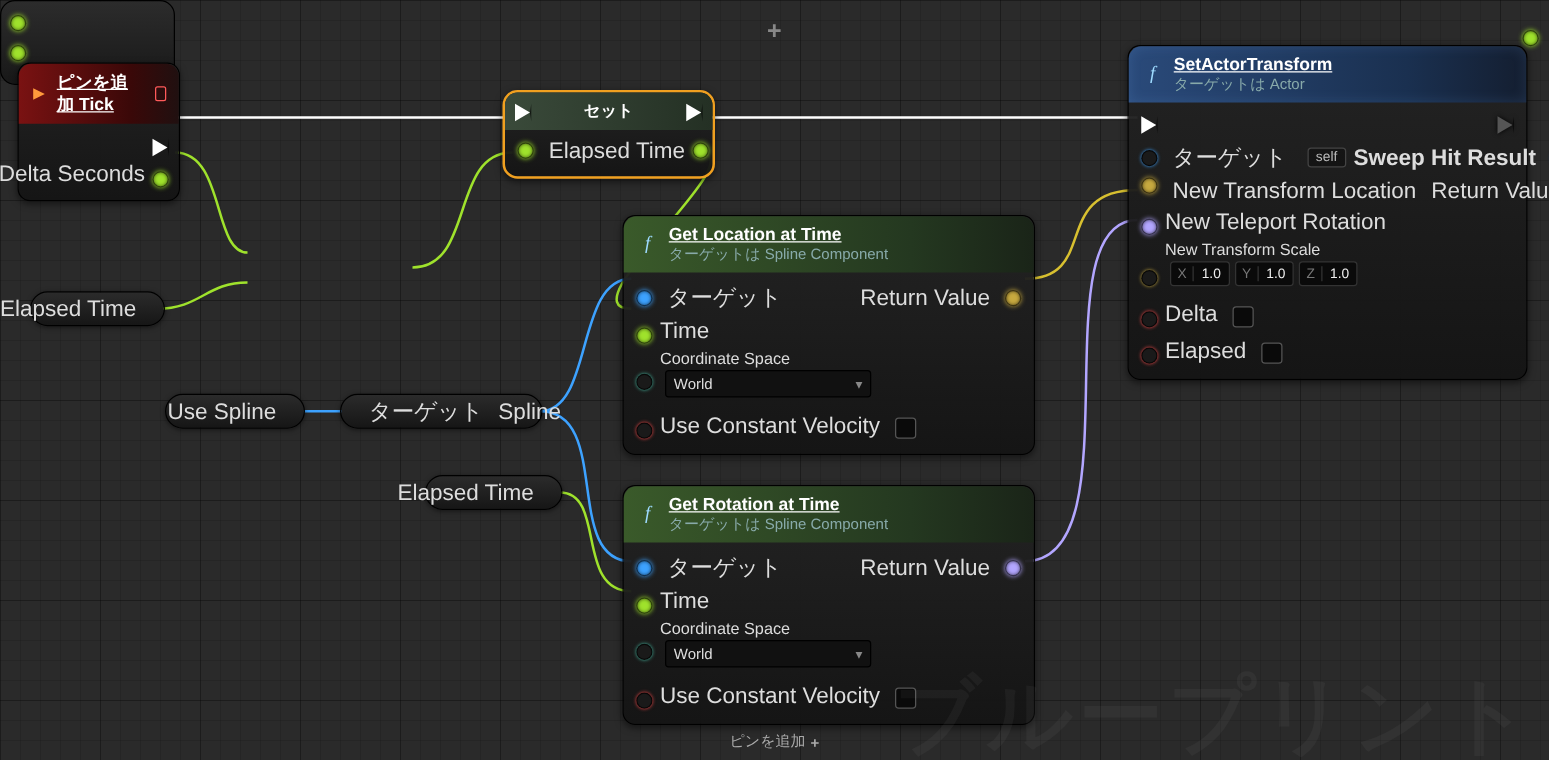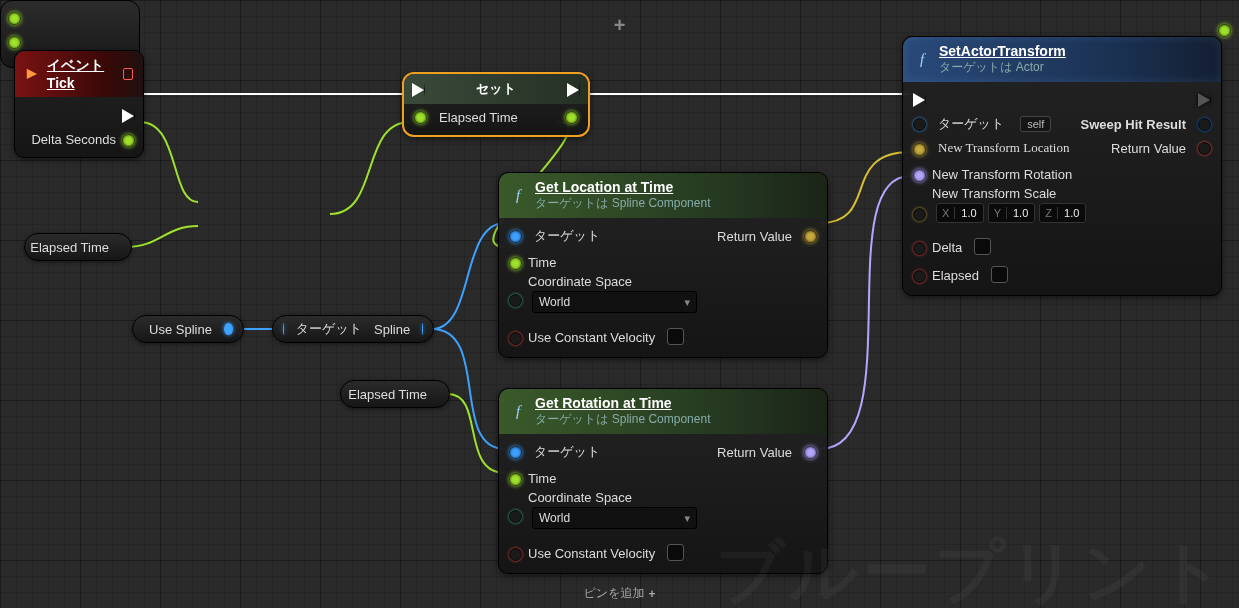--- a/index.html
+++ b/index.html
@@ -65,21 +65,21 @@
   }
   .pin.hollow { background: #1a1a1a; box-shadow: 0 0 3px currentColor; }
   .pin.exec {
     width: 0; height: 0; border-radius: 0; background: none; box-shadow:none;
     border-top: 7px solid transparent;
     border-bottom: 7px solid transparent;
     border-left: 12px solid #fff;
     flex: 0 0 12px;
   }
   .pin.exec.hollow { border-left-color: #555; filter: drop-shadow(0 0 2px #000); }
-  .pin-label { margin: 0 6px; font-size: 13px; color: #ddd; white-space: nowrap; }
+  .pin-label { margin: 0 6px; font-size: 18px; color: #ddd; white-space: nowrap; }
   .c-green { color: #9fe22c; }
   .c-olive { color: #c7a93f; }
   .c-blue { color: #3da2ff; text-align: center; }
   .c-lav  { color: #b3a6ff; }
   .c-red  { color: #ff4d4d; }
   .c-teal { color: #49c0a8; }
   .c-struct { color: #0070e0; }
   .select-box {
     background: #111; color:#ddd; border:1px solid #000; border-radius:3px;
     height: 22px; width: 165px; padding: 2px 6px; font-size: 12px;
@@ -104,21 +104,21 @@
   .numfield .val { padding:0 6px; color:#eee; }
 
   
   #node-event { left:14px; top:50px; width:130px; }
   #node-event .node-body { padding:4px 8px 8px 8px; }
   .event-icon {
     display:inline-flex; width:18px;height:18px;align-items:center;justify-content:center;
   }
 
   
-  #node-set { left:402px; top:72px; width:188px; border:2px solid #f0a020; border-radius:12px; }
+  #node-set { left:402px; top:72px; width:170px; border:2px solid #f0a020; border-radius:12px; }
   #node-set .title {
     background: linear-gradient(to right,#3a4a3a,#243024); border-radius:10px 10px 0 0;
     padding: 6px 0; text-align:center; font-weight:600; color:#fff; position:relative;
   }
   #node-set .exec-in { position:absolute; left:8px; top:9px; }
   #node-set .exec-out { position:absolute; right:8px; top:9px; }
   #node-set .body-row { display:flex; justify-content:space-between; align-items:center; padding:6px 10px 10px 10px;}
 
   
   #node-add { left:192px; top:188px; width:140px; height:68px; border-radius:12px; background:linear-gradient(#2c2c2c,#181818); border:1px solid #000;}
@@ -176,21 +176,21 @@
   <path d="M 820 449 C 910 449 830 176 910 176" stroke="#b3a6ff" stroke-width="2" fill="none"></path>
 </svg>
 
 <div id="node-event" class="node">
   <div class="node-header hdr-red">
     <span class="event-icon">
       <svg viewBox="0 0 16 16">
           <path d="M2 2 L14 8 L2 14 Z" fill="#ff9a3c"></path>
         </svg>
     </span>
-    <span class="hdr-title">イベント Tick</span>
+    <span class="hdr-title">ピンを追加 Tick</span>
     <span style="width:12px;height:12px;border:1.5px solid #ff5a5a;border-radius:2px;margin-left:auto;"></span>
   </div>
   <div class="node-body">
     <div class="row right">
         <span class="pin exec"></span>
       </div>
     <div class="row right">
       <span class="pin-label">Delta Seconds</span>
       <span class="pin c-green"></span>
     </div>
@@ -340,34 +340,34 @@
         <span class="pin c-blue hollow"></span>
         <span class="pin-label">ターゲット</span>
         <span class="selfbox">self</span>
       </span>
       <span style="display:flex;align-items:center;gap:6px;font-weight:bold;">
         <span class="pin-label">Sweep Hit Result</span>
         <span class="pin c-struct hollow"></span>
       </span>
     </div>
     <div class="row-between">
-      <span style="display:flex;align-items:flex-end;gap:6px;font-family:Liberation Serif, serif;">
+      <span style="display:flex;align-items:flex-start;gap:6px;">
         <span class="pin c-olive"></span>
         <span class="pin-label">New Transform Location</span>
       </span>
       <span style="display:flex;align-items:center;gap:6px;">
         <span class="pin-label">Return Value</span>
         <span class="pin c-red hollow"></span>
       </span>
     </div>
     <div class="row">
       <span class="pin c-lav"></span>
-      <span class="pin-label">New Transform Rotation</span>
-    </div>
-    <div class="row" style="align-items:center;">
+      <span class="pin-label">New Teleport Rotation</span>
+    </div>
+    <div class="row" style="align-items:flex-end;">
       <span class="pin c-olive hollow" style="margin-top:20px;"></span>
       <div style="margin-left:6px;">
         <div class="sect-label">New Transform Scale</div>
         <div class="num-group">
           <span class="numfield">
               <span class="lab">X</span>
               <span class="val">1.0</span>
             </span>
           <span class="numfield">
               <span class="lab">Y</span>

